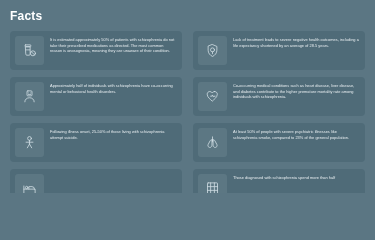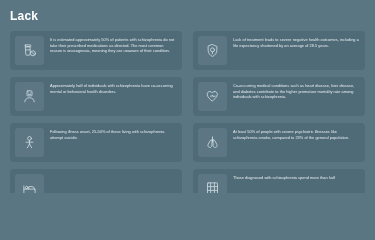--- a/index.html
+++ b/index.html
@@ -54,21 +54,21 @@
     padding-top:1px;
     letter-spacing:.03px;
     word-break:normal;
   }
 </style>
 </head>
 <body>
 
 <div id="page">
 
-  <div class="page-title">Lack</div>
+  <div class="page-title">Facts</div>
 
   <div class="grid">
 
     <div class="card">
       <span class="icon-tile">
         <svg width="15" height="15" viewBox="0 0 24 24" fill="none" stroke="#cfdde3" stroke-width="1.3" stroke-linecap="round" stroke-linejoin="round">
           <rect x="5" y="3" width="9" height="3" rx="0.6"></rect>
           <path d="M6 6h7v12a1.5 1.5 0 0 1-1.5 1.5h-4A1.5 1.5 0 0 1 6 18z"></path>
           <path d="M6.5 11h6"></path>
           <circle cx="17.5" cy="16.5" r="4"></circle>

